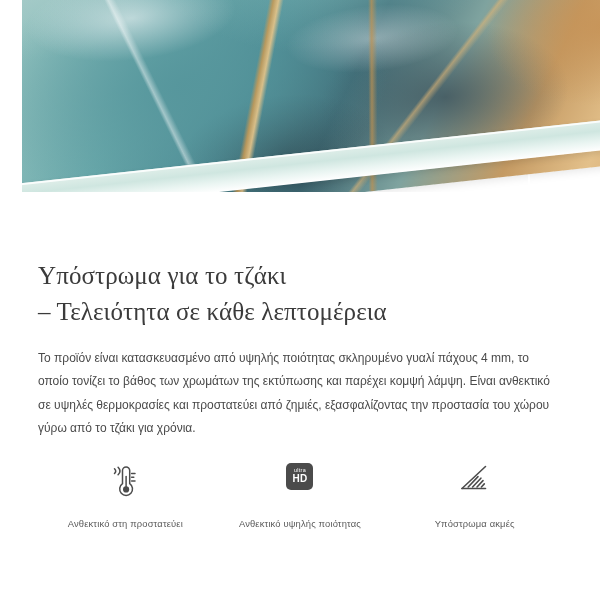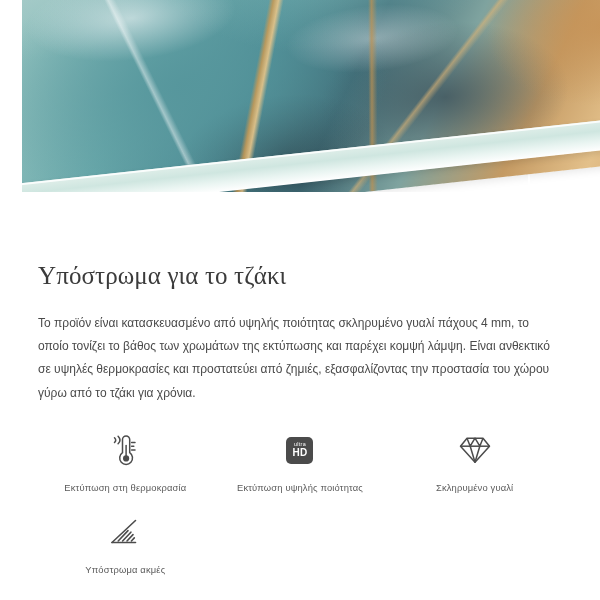--- a/index.html
+++ b/index.html
@@ -163,21 +163,21 @@
   .feature {
     display: flex;
     flex-direction: column;
     align-items: center;
     text-align: center;
   }
   .feature-icon {
     width: 52px;
     height: 46px;
     display: flex;
-    align-items: center;
+    align-items: flex-start;
     justify-content: center;
     color: #4c4c4c;
   }
   .feature-label {
     margin-top: 9px;
     font-size: 9.4px;
     color: #5a5a5a;
     letter-spacing: 0.15px;
   }
   .hd-badge {
@@ -226,61 +226,51 @@
       <div class="sparkle" style="left:538px; top:186px; width:14px; height:14px;">
         <div class="bar h"></div>
         <div class="bar v"></div>
       </div>
     </div>
   </div>
 
   <div class="content">
     <h1 class="headline">
       <span>Υπόστρωμα για το τζάκι</span>
+      <span class="l2">– Τελειότητα σε κάθε λεπτομέρεια</span>
     </h1>
 
     <p class="body-copy">Το προϊόν είναι κατασκευασμένο από υψηλής ποιότητας σκληρυμένο γυαλί πάχους 4 mm, το οποίο τονίζει το βάθος των χρωμάτων της εκτύπωσης και παρέχει κομψή λάμψη. Είναι ανθεκτικό σε υψηλές θερμοκρασίες και προστατεύει από ζημιές, εξασφαλίζοντας την προστασία του χώρου γύρω από το τζάκι για χρόνια.</p>
 
     <div class="features">
 
       <div class="feature">
         <div class="feature-icon">
           <svg width="34" height="36" viewBox="0 0 34 36" fill="none" stroke="#4c4c4c" stroke-width="1.5" stroke-linecap="round">
             <path d="M14.5 7.5a3.6 3.6 0 0 1 7.2 0v13.2a6.4 6.4 0 1 1-7.2 0z"></path>
             <path d="M18.1 13.5v10.3"></path>
             <circle cx="18.1" cy="26.4" r="3.1" fill="#4c4c4c" stroke="none"></circle>
             <path d="M23.6 10.4h3.4M23.6 14.2h2.2M23.6 18h3.4"></path>
             <path d="M6.5 10.5c1.6-1.6 1.6-3.2 0-4.8M10.1 11.8c2.4-2.4 2.4-5.2 0-7.6"></path>
           </svg>
         </div>
-        <div class="feature-label">Εκτύπωση στη θερμοκρασία</div>
+        <div class="feature-label">Ανθεκτικό στη προστατεύει</div>
       </div>
 
       <div class="feature">
         <div class="feature-icon">
           <div class="hd-badge">
             <span class="u">ultra</span>
             <span class="hd">HD</span>
           </div>
         </div>
-        <div class="feature-label">Εκτύπωση υψηλής ποιότητας</div>
-      </div>
-
-
-      <div class="feature">
-        <div class="feature-icon">
-          <svg width="34" height="30" viewBox="0 0 34 30" fill="none" stroke="#4c4c4c" stroke-width="1.5" stroke-linejoin="round">
-            <path d="M2.5 11.2 9 3.2h16l6.5 8-14.5 16z"></path>
-            <path d="M2.5 11.2h29"></path>
-            <path d="M9 3.2l3.2 8 4.8-8 4.8 8 3.2-8"></path>
-            <path d="M12.2 11.2 17 27.2l4.8-16"></path>
-          </svg>
-        </div>
-        <div class="feature-label">Σκληρυμένο γυαλί</div>
-      </div>
+        <div class="feature-label">Ανθεκτικό υψηλής ποιότητας</div>
+      </div>
+
+
 
       <div class="feature">
         <div class="feature-icon">
           <svg width="34" height="30" viewBox="0 0 34 30" fill="none" stroke="#4c4c4c" stroke-width="1.6" stroke-linecap="round">
             <path d="M4 25.5 27.5 3.5"></path>
             <path d="M4 25.5H27.5"></path>
             <path d="M10.2 24 20 13.6"></path>
             <path d="M14.6 24 22.9 15.2"></path>
             <path d="M19 24l6 -6.4"></path>
             <path d="M23.4 24l2.9 -3.1"></path>

